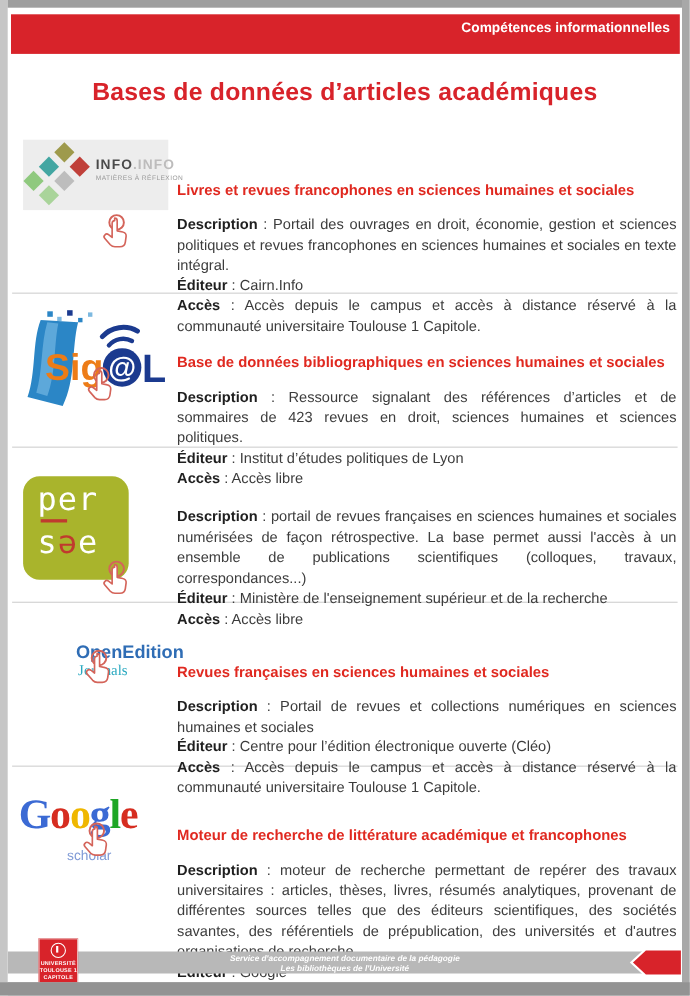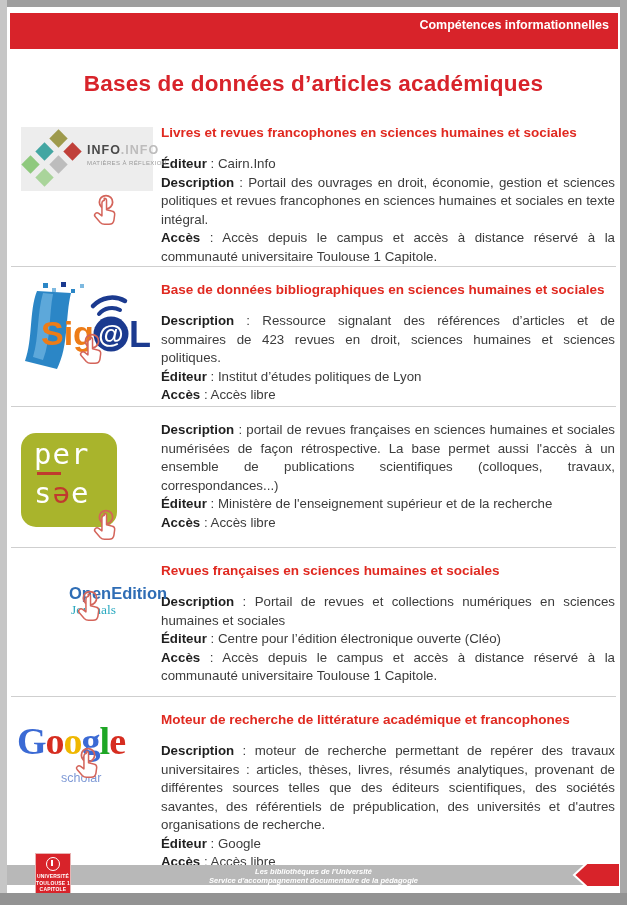--- a/index.html
+++ b/index.html
@@ -22,21 +22,21 @@
   
   .entries{margin-top:18px;}
   .entry{display:flex;margin:0 4px;box-sizing:border-box;padding-top:14px;}
   .entry.bordered{border-bottom:1px solid #cfcfcf;}
   .e1{height:150px;padding-top:7px;}
   .e2{height:140px;}
   .e3{height:141px;}
   .e4{height:149px;}
   .e5{height:176px;}
   .logo-col{width:150px;flex:none;position:relative;box-sizing:border-box;padding-left:10px;}
-  .content-col{flex:1;min-width:0;padding-right:1px;}
+  .content-col{flex:1;min-width:0;padding-right:1px;margin-top:40px;}
   .heading{margin:0 0 14px;font-size:13.5px;line-height:17px;font-weight:bold;color:#e02920;}
   .line{font-size:13.3px;line-height:18.5px;color:#3c3c3c;text-align:justify;}
   .bl{color:#1f1f1f;font-weight:bold;}
   .sep{white-space:pre;}
 
   
   .hand{position:absolute;width:30px;height:34px;}
   .h1{left:80px;top:70px;}
   .h2{left:66px;top:52px;}
   .h3{left:80px;top:88px;}
@@ -116,22 +116,22 @@
             <div class="cairn-tag">MATIÈRES À RÉFLEXION</div>
           </div>
         </div>
         <svg class="hand h1" viewBox="0 0 34 38">
           <circle cx="17" cy="9" r="7.5" fill="none" stroke="#d4645a" stroke-width="2"></circle>
           <path d="M15 4.5c1.6 0 2.6 1.1 2.6 2.7v10.5l5.8 1.2c2.2 .4 3.7 2.4 3.4 4.6l-.8 5.8c-.4 2.8-2.8 4.8-5.6 4.8h-5.1c-1.8 0-3.6-.8-4.8-2.1l-5.6-6.4c-1-1.1-1-2.8 .1-3.8c1-1 2.6-1 3.7-.2l3.7 2.9v-14.6c0-1.6 1-2.7 2.6-2.7z" fill="#fff" stroke="#d4645a" stroke-width="1.7" stroke-linejoin="round"></path>
         </svg>
       </div>
       <div class="content-col">
         <h2 class="heading">Livres et revues francophones en sciences humaines et sociales</h2>
+        <div class="line"><b class="bl">Description</b><span class="sep"> : </span><span>Portail des ouvrages en droit, économie, gestion et sciences politiques et revues francophones en sciences humaines et sociales en texte intégral.</span></div>
         <div class="line"><b class="bl">Éditeur</b><span class="sep"> : </span><span>Cairn.Info</span></div>
-        <div class="line"><b class="bl">Description</b><span class="sep"> : </span><span>Portail des ouvrages en droit, économie, gestion et sciences politiques et revues francophones en sciences humaines et sociales en texte intégral.</span></div>
         <div class="line"><b class="bl">Accès</b><span class="sep"> : </span><span>Accès depuis le campus et accès à distance réservé à la communauté universitaire Toulouse 1 Capitole.</span></div>
       </div>
     </section>
 
     <section class="entry e2 bordered">
       <div class="logo-col">
         <svg width="130" height="92" viewBox="0 0 130 92">
           <rect x="22" y="2" width="5" height="5" fill="#2b86c6"></rect>
           <rect x="31" y="7" width="4" height="4" fill="#7db9e0"></rect>
           <rect x="40" y="1" width="5" height="5" fill="#1b3a8f"></rect>
@@ -219,22 +219,22 @@
         <h2 class="heading">Moteur de recherche de littérature académique et francophones</h2>
         <div class="line"><b class="bl">Description</b><span class="sep"> : </span><span>moteur de recherche permettant de repérer des travaux universitaires : articles, thèses, livres, résumés analytiques, provenant de différentes sources telles que des éditeurs scientifiques, des sociétés savantes, des référentiels de prépublication, des universités et d'autres organisations de recherche.</span></div>
         <div class="line"><b class="bl">Éditeur</b><span class="sep"> : </span><span>Google</span></div>
         <div class="line"><b class="bl">Accès</b><span class="sep"> : </span><span>Accès libre</span></div>
       </div>
     </section>
 
   </div>
 
   <div class="footer-bar">
+    <div>Service d'accompagnement documentaire de la pédagogie</div>
     <div>Les bibliothèques de l'Université</div>
-    <div>Service d'accompagnement documentaire de la pédagogie</div>
   </div>
 
   <div class="univ-logo">
     <div class="emblem"></div>
     <div class="univ-lines">
       <div>UNIVERSITÉ</div>
       <div>TOULOUSE 1</div>
       <div>CAPITOLE</div>
     </div>
   </div>

